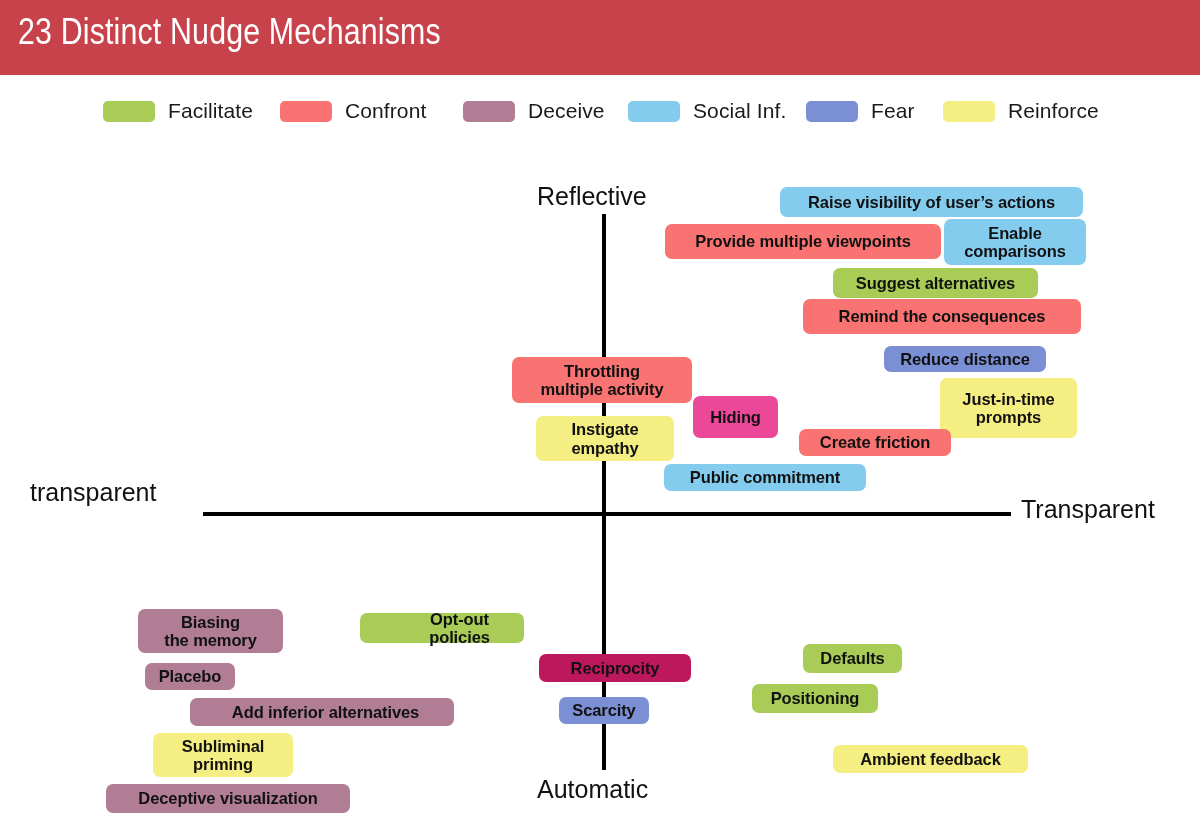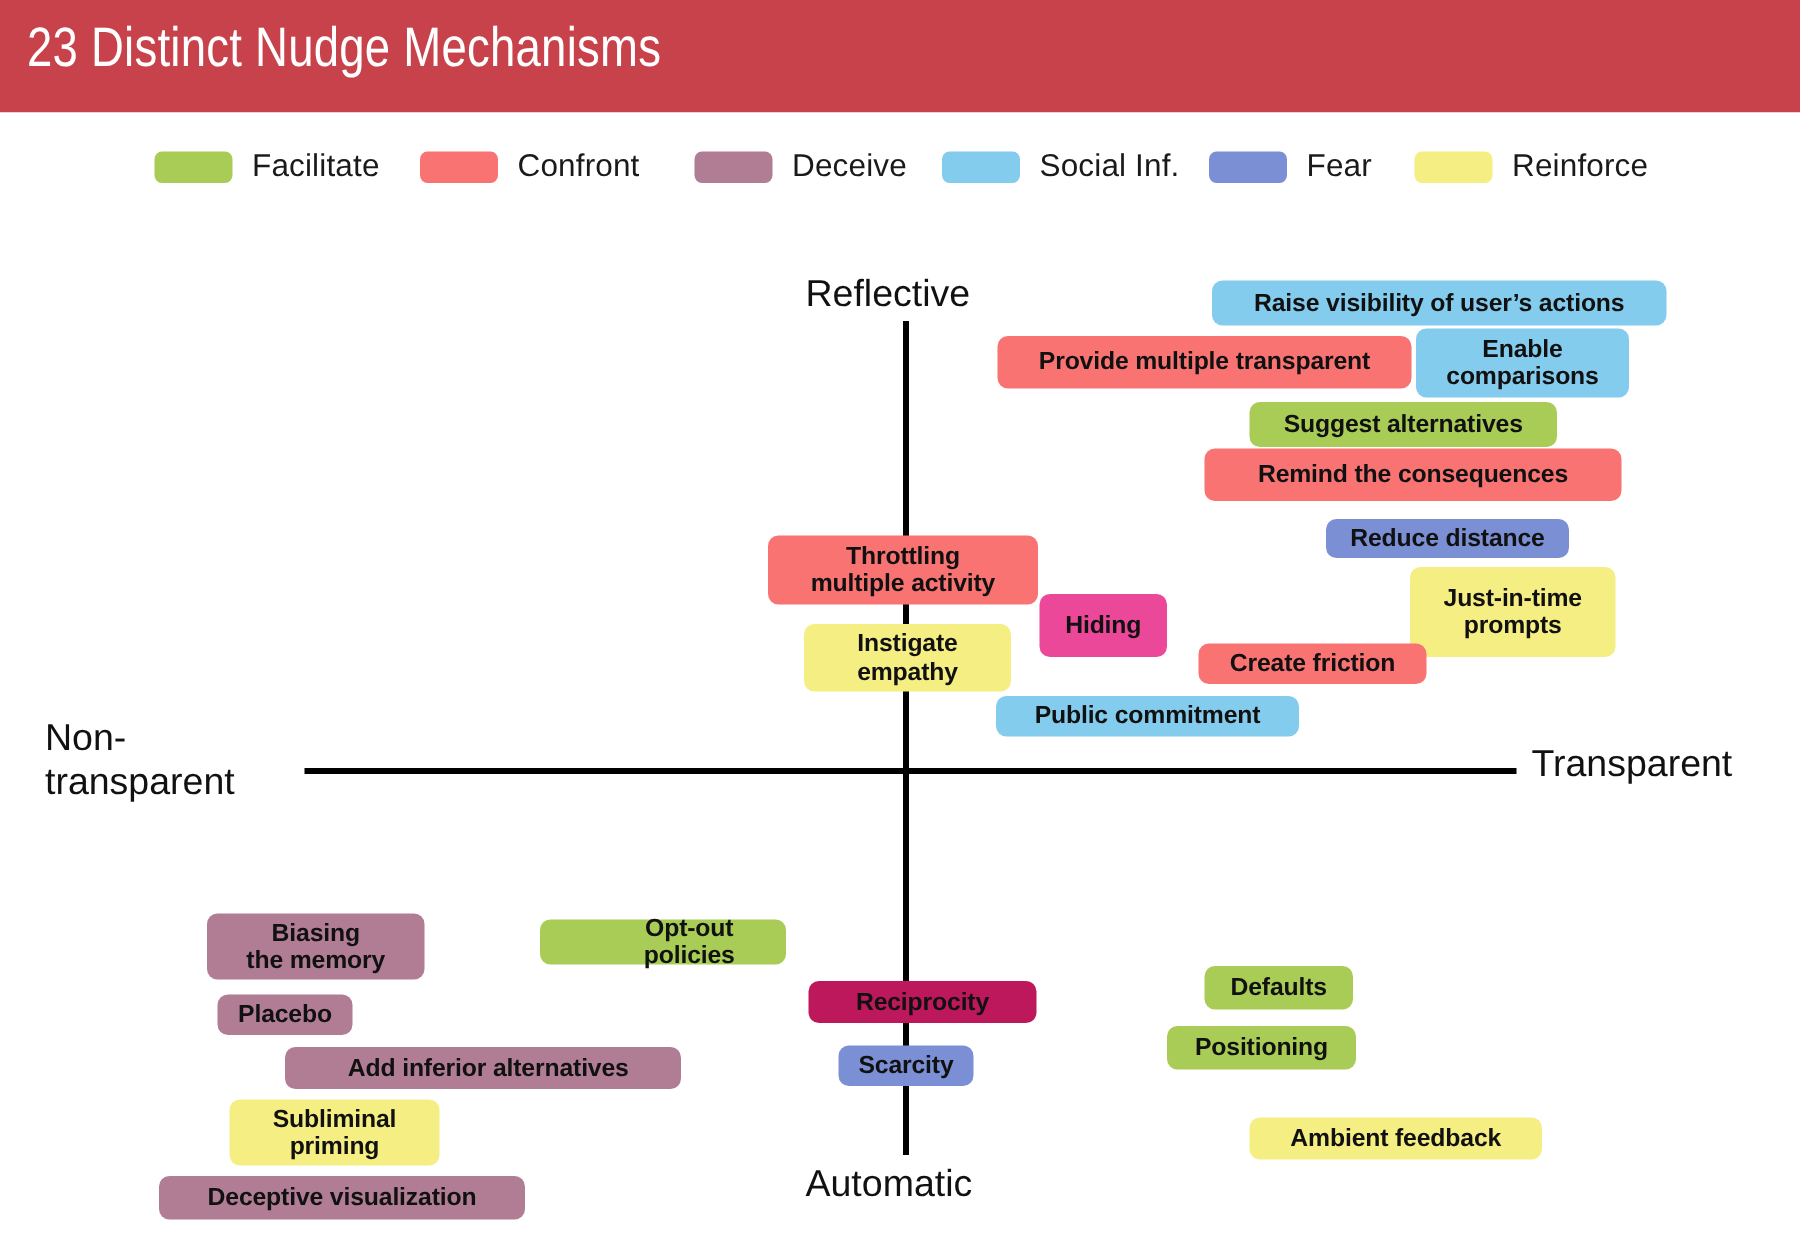--- a/index.html
+++ b/index.html
@@ -166,33 +166,32 @@
       </div>
     </div>
 
   <div class="axis-h"></div>
   <div class="axis-v"></div>
 
   <div class="axis-label axis-reflective">Reflective</div>
   <div class="axis-label axis-automatic">Automatic</div>
   <div class="axis-label axis-transparent">Transparent</div>
   <div class="axis-label axis-nontransparent">
-    <div>Non-</div>
     <div>transparent</div>
   </div>
 
   <div id="nudges">
-      <div class="nudge" title="Raise visibility of user's actions" style="left: 780px; top: 187px; width: 303px; height: 30px; background: rgb(132, 204, 238); margin-left: 28px;">
+      <div class="nudge" title="Raise visibility of user's actions" style="left: 780px; top: 187px; width: 303px; height: 30px; background: rgb(132, 204, 238);">
         <div>
           <span>Raise visibility of user’s actions</span>
         </div>
       </div>
       <div class="nudge" title="Provide multiple viewpoints" style="left: 665px; top: 224px; width: 276px; height: 35px; background: rgb(248, 115, 114);">
         <div>
-          <span>Provide multiple transparent</span>
+          <span>Provide multiple viewpoints</span>
         </div>
       </div>
       <div class="nudge" title="Enable comparisons" style="left: 944px; top: 219px; width: 142px; height: 46px; background: rgb(132, 204, 238);">
         <div>
           <span>Enable</span>
           <span>comparisons</span>
         </div>
       </div>
       <div class="nudge" title="Suggest alternatives" style="left: 833px; top: 268px; width: 205px; height: 30px; background: rgb(168, 204, 85);">
         <div>
@@ -261,21 +260,21 @@
       <div class="nudge" title="Reciprocity" style="left: 539px; top: 654px; width: 152px; height: 28px; background: #be185d;">
         <div>
           <span>Reciprocity</span>
         </div>
       </div>
       <div class="nudge" title="Defaults" style="left: 803px; top: 644px; width: 99px; height: 29px; background: rgb(168, 204, 85);">
         <div>
           <span>Defaults</span>
         </div>
       </div>
-      <div class="nudge" title="Positioning" style="left: 778px; top: 684px; width: 126px; height: 29px; background: rgb(168, 204, 85);">
+      <div class="nudge" title="Positioning" style="left: 752px; top: 684px; width: 126px; height: 29px; background: rgb(168, 204, 85);">
         <div>
           <span>Positioning</span>
         </div>
       </div>
       <div class="nudge" title="Add inferior alternatives" style="left: 190px; top: 698px; width: 264px; height: 28px; background: rgb(176, 125, 149); padding-left: 16px;">
         <div>
           <span>Add inferior alternatives</span>
         </div>
       </div>
       <div class="nudge" title="Scarcity" style="left: 559px; top: 697px; width: 90px; height: 27px; background: rgb(123, 143, 212);">

